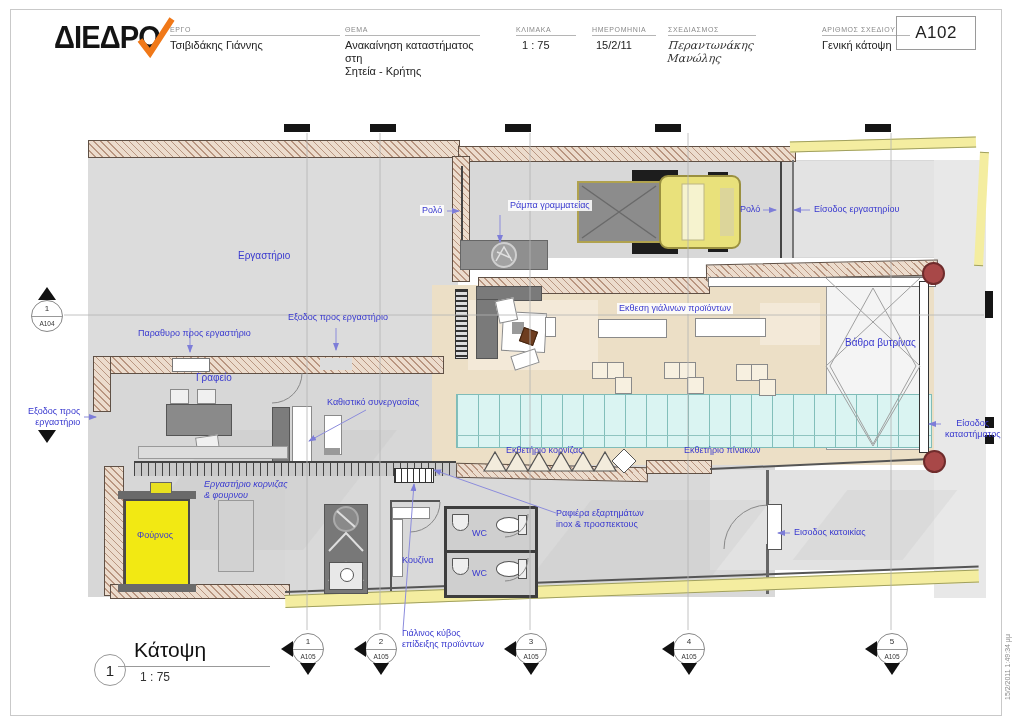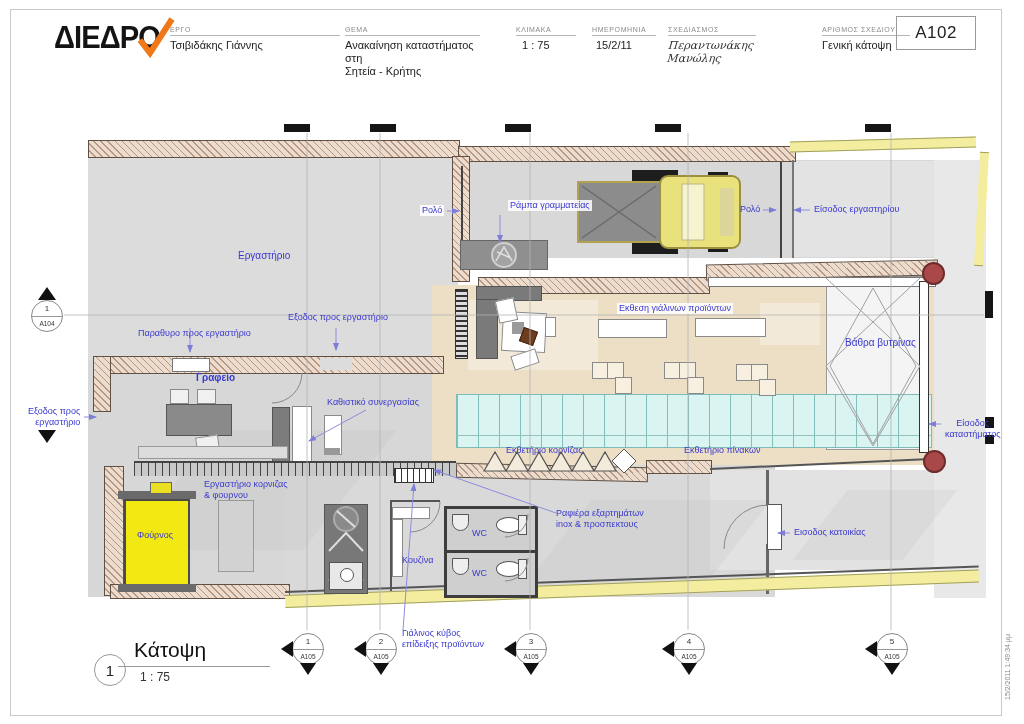--- a/index.html
+++ b/index.html
@@ -269,30 +269,30 @@
   <div class="tick" style="left:985px;top:417px;width:9px;height:11px;"></div>
   <div class="tick" style="left:985px;top:435px;width:9px;height:9px;"></div>
 
   <div class="lbl bg" style="left:420px;top:205px;">Ρολό</div>
   <div class="lbl bg" style="left:508px;top:200px;">Ράμπα γραμματείας</div>
   <div class="lbl big" style="left:238px;top:250px;">Εργαστήριο</div>
   <div class="lbl" style="left:740px;top:204px;">Ρολό</div>
   <div class="lbl" style="left:814px;top:204px;">Είσοδος εργαστηρίου</div>
   <div class="lbl" style="left:138px;top:328px;">Παραθυρο προς εργαστήριο</div>
   <div class="lbl" style="left:288px;top:312px;">Εξοδος προς εργαστήριο</div>
-  <div class="lbl big" style="left:196px;top:372px;font-weight:bold;">Γραφείο</div>
+  <div class="lbl big" style="left:196px;top:372px;">Γραφείο</div>
   <div class="lbl" style="left:327px;top:397px;">Καθιστικό συνεργασίας</div>
   <div class="lbl bg" style="left:617px;top:303px;">Εκθεση γιάλινων προϊόντων</div>
   <div class="lbl big" style="left:845px;top:337px;">Βάθρα βυτρίνας</div>
   <div class="lbl" style="left:28px;top:406px;text-align:right;">Εξοδος προς
 εργαστήριο</div>
   <div class="lbl" style="left:945px;top:418px;text-align:center;">Είσοδος
 καταστήματος</div>
   <div class="lbl" style="left:126px;top:530px;width:58px;text-align:center;">Φούρνος</div>
-  <div class="lbl" style="left:204px;top:479px;">Εργαστήριο κορνιζας
+  <div class="lbl" style="left:204px;top:479px;font-style:italic;">Εργαστήριο κορνιζας
 &amp; φουρνου</div>
   <div class="lbl" style="left:402px;top:555px;">Κουζίνα</div>
   <div class="lbl" style="left:472px;top:528px;">WC</div>
   <div class="lbl" style="left:472px;top:568px;">WC</div>
   <div class="lbl" style="left:556px;top:508px;">Ραφιέρα εξαρτημάτων
 inox &amp; προσπεκτους</div>
   <div class="lbl" style="left:506px;top:445px;">Εκθετήριο κορνίζας</div>
   <div class="lbl" style="left:684px;top:445px;">Εκθετήριο πίνακων</div>
   <div class="lbl" style="left:794px;top:527px;">Εισοδος κατοικίας</div>
   <div class="lbl" style="left:402px;top:628px;">Γιάλινος κύβος

